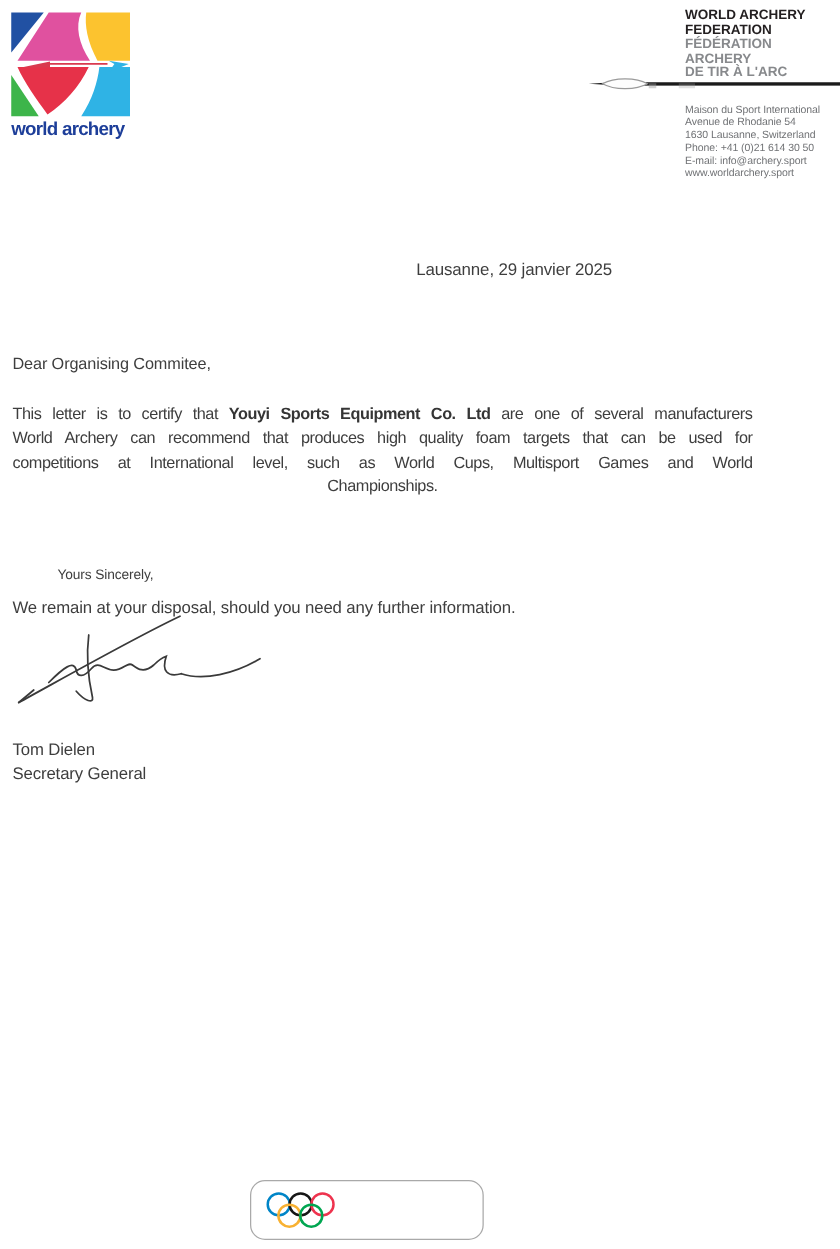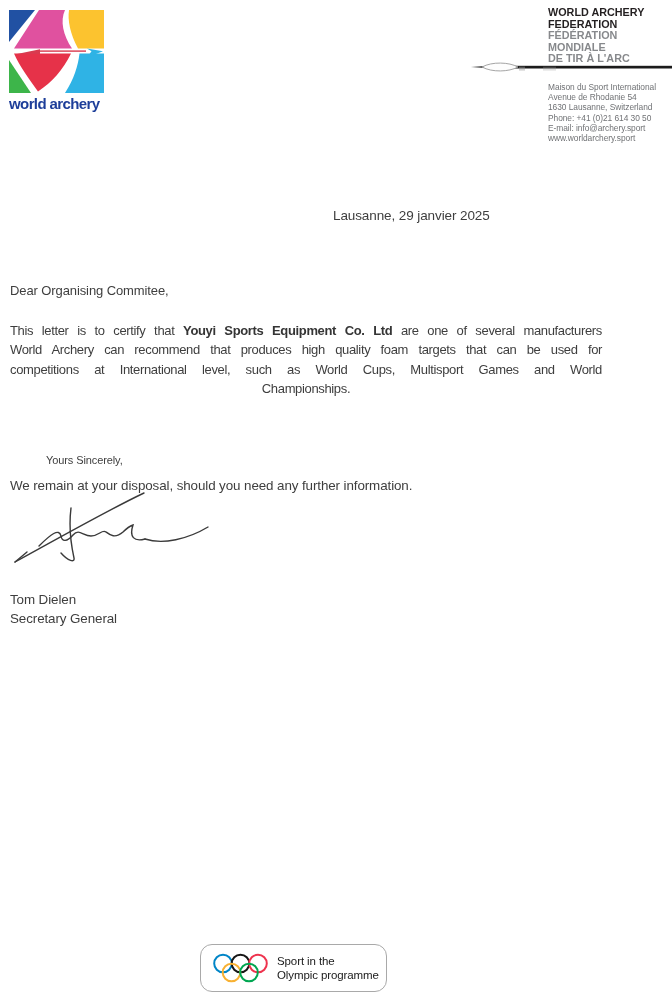--- a/index.html
+++ b/index.html
@@ -66,21 +66,21 @@
     <div class="wordmark">world archery</div>
   </div>
 
   <div class="masthead-right">
     <div class="org-title">
       <div>WORLD ARCHERY</div>
       <div>FEDERATION</div>
     </div>
     <div class="org-title-fr">
       <div>FÉDÉRATION</div>
-      <div>MONDIALE</div>
+      <div>ARCHERY</div>
       <div>DE TIR À L'ARC</div>
     </div>
     <div class="address">
       <div>Maison du Sport International</div>
       <div>Avenue de Rhodanie 54</div>
       <div>1630 Lausanne, Switzerland</div>
       <div>Phone: +41 (0)21 614 30 50</div>
       <div>E-mail: info@archery.sport</div>
       <div>www.worldarchery.sport</div>
     </div>
@@ -127,19 +127,15 @@
   <div class="badge">
     <svg class="rings" viewBox="0 0 57 30" xmlns="http://www.w3.org/2000/svg">
       <g fill="none" stroke-width="2">
         <circle cx="11" cy="10" r="8.8" stroke="#0085c7"></circle>
         <circle cx="28.5" cy="10" r="8.8" stroke="#161616"></circle>
         <circle cx="46" cy="10" r="8.8" stroke="#ee334e"></circle>
         <circle cx="19.5" cy="19" r="8.8" stroke="#f8b132"></circle>
         <circle cx="37" cy="19" r="8.8" stroke="#00a651"></circle>
       </g>
     </svg>
-    <div class="badge-text">
-      <div>Sport in the</div>
-      <div>Olympic programme</div>
-    </div>
   </div>
 
 </div>
 
 </body></html>

